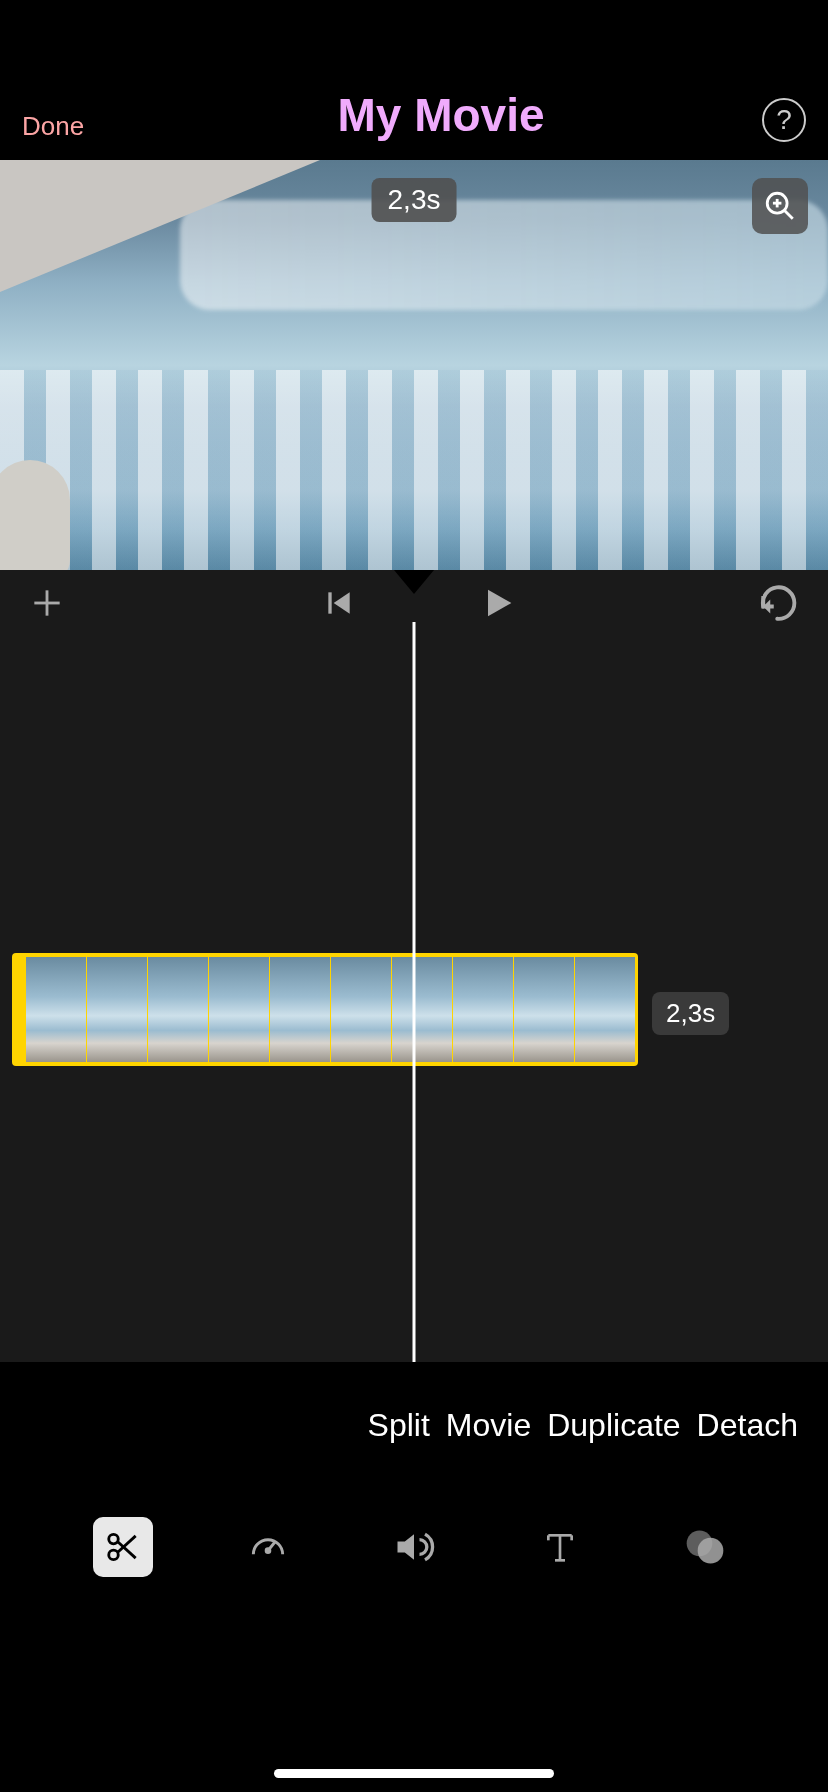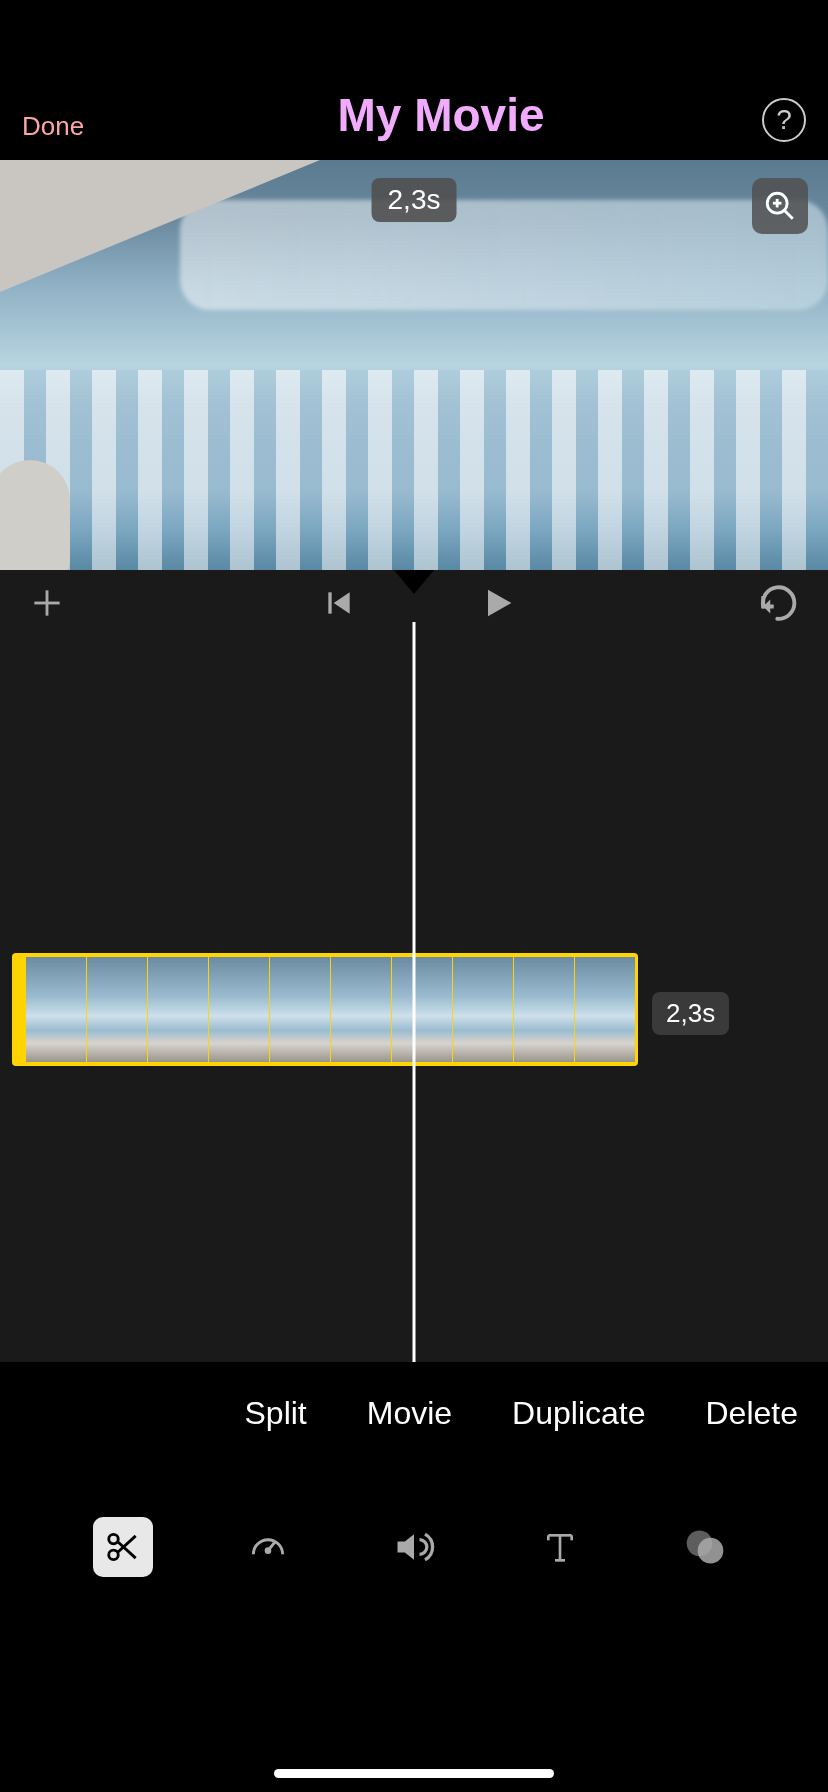--- a/index.html
+++ b/index.html
@@ -30,21 +30,21 @@
     .undo-btn { position: absolute; right: 28px; color: #aaa; }
 
     
     .timeline { position: absolute; top: 640px; left: 0; right: 0; bottom: 430px; background: #1a1a1a; }
     .playhead-line { position: absolute; left: 50%; top: -18px; bottom: 0; width: 3px; background: #fff; transform: translateX(-50%); z-index: 10; }
     .clip { position: absolute; top: 313px; left: 12px; width: 626px; height: 113px; background: #ffd400; border-radius: 4px; padding: 4px 14px; display: flex; gap: 1px; overflow: hidden; }
     .thumb { flex: 0 0 60px; height: 105px; background: linear-gradient(to bottom, #6a8ba0 0%, #9bbcd0 38%, #cde0ea 56%, #9bbcd0 70%, #d8d4ce 82%, #9a958c 100%); }
     .clip-dur { position: absolute; top: 352px; left: 652px; background: #3a3a3a; color: #fff; font-size: 26px; padding: 6px 14px; border-radius: 8px; }
 
     
-    .actions { position: absolute; bottom: 360px; right: 30px; display: flex; gap: 60px; }
+    .actions { position: absolute; bottom: 348px; right: 30px; display: flex; gap: 16px; }
     .actions span { color: #fff; font-size: 32px; }
 
     
     .toolbar { position: absolute; bottom: 190px; left: 0; right: 0; height: 110px; display: flex; align-items: center; justify-content: space-around; padding: 0 50px; }
     .tool { color: #aaa; display: flex; align-items: center; justify-content: center; width: 60px; height: 60px; }
     .tool.active { background: #e8e8e8; border-radius: 10px; color: #000; }
 
     
     .home-ind { position: absolute; bottom: 14px; left: 50%; transform: translateX(-50%); width: 280px; height: 9px; background: #fff; border-radius: 5px; }
   </style>
@@ -117,21 +117,21 @@
     <div class="thumb"></div>
     <div class="thumb"></div>
   </div>
   <div class="clip-dur">2,3s</div>
 </div>
 
 <div class="actions">
   <span>Split</span>
   <span>Movie</span>
   <span>Duplicate</span>
-  <span>Delete</span>
+  <span>Detach</span>
 </div>
 
 <div class="toolbar">
   <div class="tool active">
     <svg width="38" height="38" viewBox="0 0 24 24" fill="none" stroke="currentColor" stroke-width="1.8">
         <circle cx="6" cy="7" r="3"></circle>
         <circle cx="6" cy="17" r="3"></circle>
         <line x1="8.5" y1="8.5" x2="20" y2="19"></line>
         <line x1="8.5" y1="15.5" x2="20" y2="5"></line>
       </svg>

